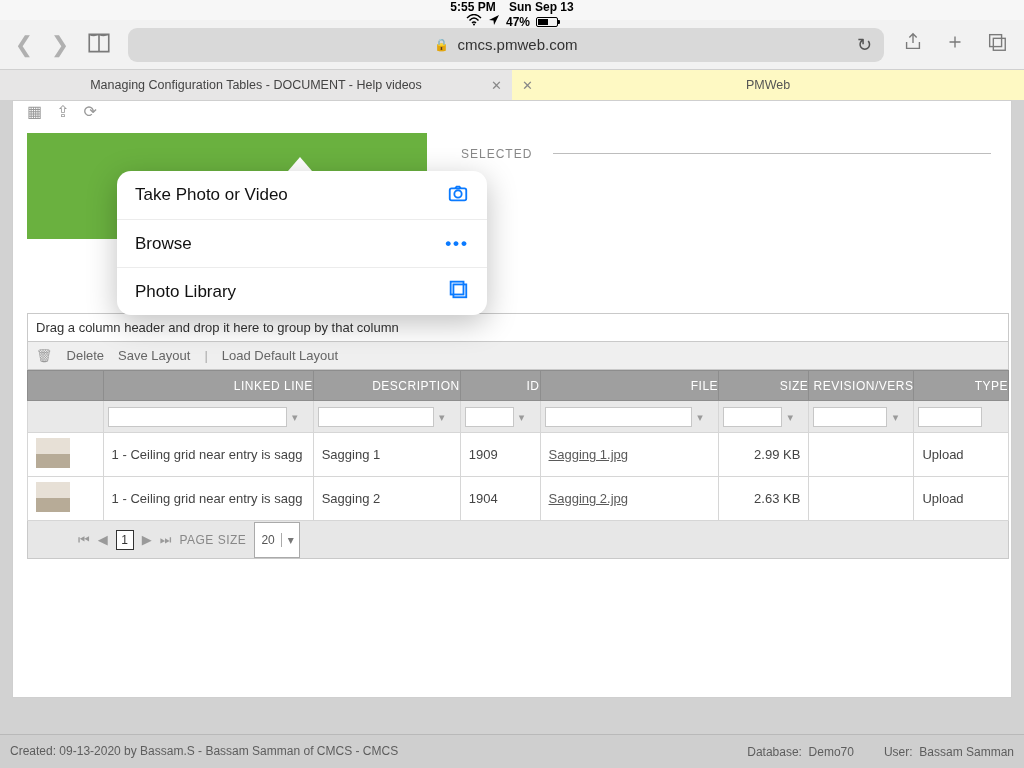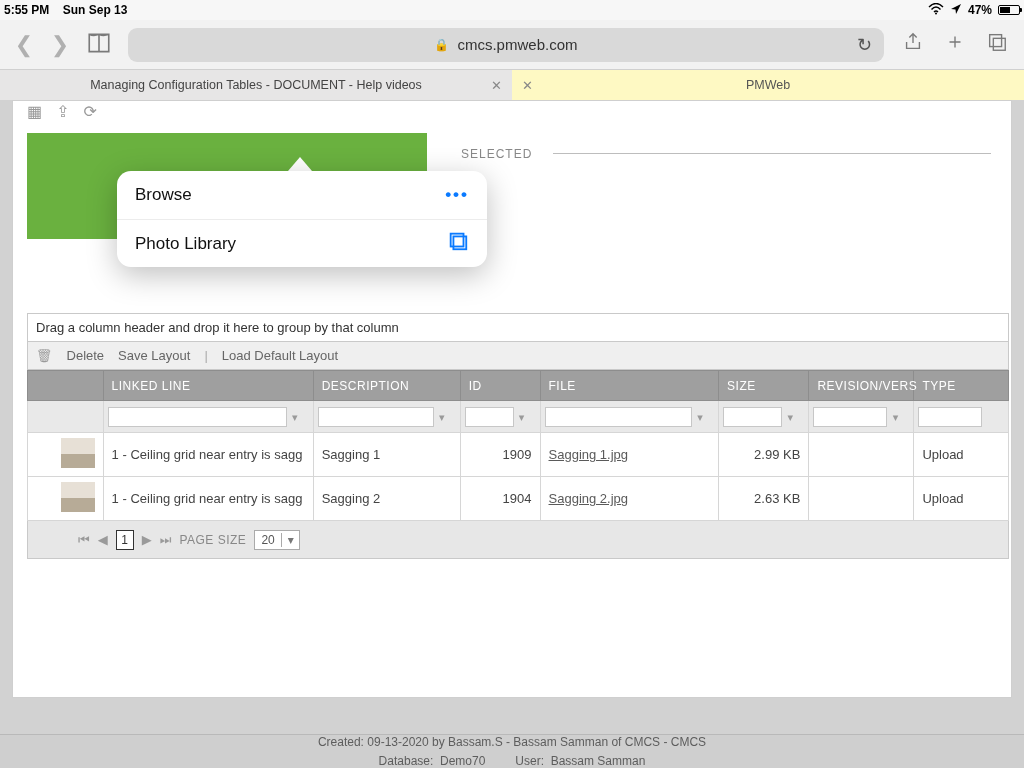--- a/index.html
+++ b/index.html
@@ -1,19 +1,19 @@
 <!DOCTYPE html>
 <html><head>
 <meta charset="utf-8">
 <style>
   * { box-sizing: border-box; margin: 0; padding: 0; }
   html, body { width: 1024px; height: 768px; font-family: -apple-system, "Helvetica Neue", Arial, sans-serif; background:#d6d6d6; overflow:hidden; }
 
   
-  .statusbar { height:20px; background:#f7f7f7; display:flex; justify-content:space-between; align-items:center; padding:0 4px; font-size:12px; font-weight:600; color:#000; }
+  .statusbar { height:20px; background:#f7f7f7; display:flex; justify-content:space-between; align-items:center; padding:0 22px; font-size:12px; font-weight:600; color:#000;flex-direction:column; }
   .statusbar .right { display:flex; align-items:center; gap:6px; }
   .statusbar .wifi, .statusbar .loc, .statusbar .battery { display:inline-block; }
   .battery-shell { width:22px; height:10px; border:1px solid #000; border-radius:2px; position:relative; display:inline-block; vertical-align:middle; }
   .battery-shell::after { content:""; position:absolute; right:-3px; top:2px; width:2px; height:4px; background:#000; border-radius:0 1px 1px 0; }
   .battery-fill { position:absolute; left:1px; top:1px; height:6px; width:10px; background:#000; }
 
   
   .safari-toolbar { height:50px; background:#f2f2f2; display:flex; align-items:center; gap:16px; padding:0 14px; border-bottom:1px solid #d0d0d0; }
   .nav-arrow { font-size:22px; color:#b0b0b0; width:20px; text-align:center; }
   .book-icon svg { width:26px; height:26px; stroke:#7a7a7a; fill:none; stroke-width:1.5; }
@@ -54,41 +54,41 @@
   .dots { letter-spacing:2px; font-weight:bold; color:#0a7aff; }
 
   
   .grid-region { position:absolute; left:14px; right:2px; top:212px; }
   .group-hint { border:1px solid #c9c9c9; border-bottom:none; padding:6px 8px; font-size:13px; color:#333; background:#fff; }
   .grid-toolbar { border:1px solid #c9c9c9; background:#efefef; padding:6px 8px; font-size:13px; color:#666; display:flex; gap:14px; align-items:center; }
   .grid-toolbar .trash { color:#9a9a9a; }
   .grid-toolbar .sep { color:#aaa; }
 
   table.datagrid { width:100%; border-collapse:collapse; table-layout:fixed; }
-  .datagrid th { background:#9f9f9f; color:#fff; font-weight:500; font-size:12px; letter-spacing:.5px; height:30px; border:1px solid #8d8d8d; text-align:left;padding-left:8px; }
+  .datagrid th { background:#9f9f9f; color:#fff; font-weight:500; font-size:12px; letter-spacing:.5px; height:30px; border:1px solid #8d8d8d; text-align:right; }
   .datagrid td { border:1px solid #d6d6d6; height:44px; font-size:13px; color:#444; padding:0 8px; background:#fff; overflow:hidden; white-space:nowrap; text-overflow:ellipsis; }
   .filter-row td { background:#e9e9e9; height:32px; padding:3px 4px; }
   .filter-row input { width: calc(100% - 22px); height:20px; border:1px solid #c7c7c7; background:#fff; font-size:11px; padding:0 3px; }
   .filter-row .funnel { display:inline-block; width:16px; text-align:center; color:#9a9a9a; font-size:11px; vertical-align:middle; }
   .thumb { width:34px; height:30px; background:linear-gradient(#e7e0d6 55%, #b7ab97 55%); display:inline-block; }
   .file-link { color:#5a5a5a; text-decoration:underline; }
   .right { text-align:right; }
-  .center { text-align:right; }
+  .center { text-align:left; }
 
   
   .pager { border:1px solid #c9c9c9; border-top:none; background:#e7e7e7; height:38px; display:flex; align-items:center; gap:8px; padding:0 50px; font-size:12px; color:#888; }
   .pager .navbtn { color:#9a9a9a; font-size:13px; }
   .pager .pageno { width:18px; height:20px; border:1px solid #333; background:#fff; color:#333; display:inline-flex; align-items:center; justify-content:center; font-size:12px; }
   .pager .ps-label { letter-spacing:.5px; }
-  .pager .ps-box { border:1px solid #aaa; background:#fff; height:20px; display:inline-flex; align-items:center; }
+  .pager .ps-box { border:1px solid #aaa; background:#fff; height:36px; display:inline-flex; align-items:center; }
   .pager .ps-box span { padding:0 6px; color:#555; }
   .pager .ps-box .dd { border-left:1px solid #aaa; width:18px; text-align:center; color:#777; }
 
   
-  .footer { position:absolute; left:0; right:0; bottom:0; height:34px; background:#cfcfcf; border-top:1px solid #b9b9b9; font-size:12px; color:#5d5d5d; display:flex; align-items:center; justify-content:space-between; padding:0 10px;flex-direction:column; }
+  .footer { position:absolute; left:0; right:0; bottom:0; height:34px; background:#cfcfcf; border-top:1px solid #b9b9b9; font-size:12px; color:#5d5d5d; display:flex; align-items:center; justify-content:space-between; padding:0 10px; }
   .footer .left { max-width:55%; line-height:1.2; }
   .footer .right { display:flex; gap:30px; }
 </style>
 </head>
 <body>
 
 <div class="statusbar">
   <div>
     <span>5:55 PM</span>
     &nbsp;&nbsp;
@@ -164,20 +164,30 @@
       <span>⟳</span>
     </div>
 
     <div class="green-zone"></div>
     <div class="green-pointer"></div>
 
     <div class="selected-label">SELECTED</div>
     <div class="selected-line"></div>
 
     <div class="popover">
+      <div class="popover-row">
+        <span>Take Photo or Video</span>
+        <span class="picon">
+          <svg viewBox="0 0 24 24" fill="none" stroke="#0a7aff" stroke-width="2">
+              <rect x="3" y="7" width="18" height="13" rx="2"></rect>
+              <circle cx="12" cy="13" r="4"></circle>
+              <path d="M9 7 l1.5 -2 h3 l1.5 2"></path>
+            </svg>
+        </span>
+      </div>
       <div class="popover-row">
         <span>Browse</span>
         <span class="picon dots">•••</span>
       </div>
       <div class="popover-row">
         <span>Photo Library</span>
         <span class="picon">
           <svg viewBox="0 0 24 24" fill="none" stroke="#0a7aff" stroke-width="2">
               <rect x="4" y="4" width="14" height="14"></rect>
               <rect x="7" y="7" width="14" height="14"></rect>

